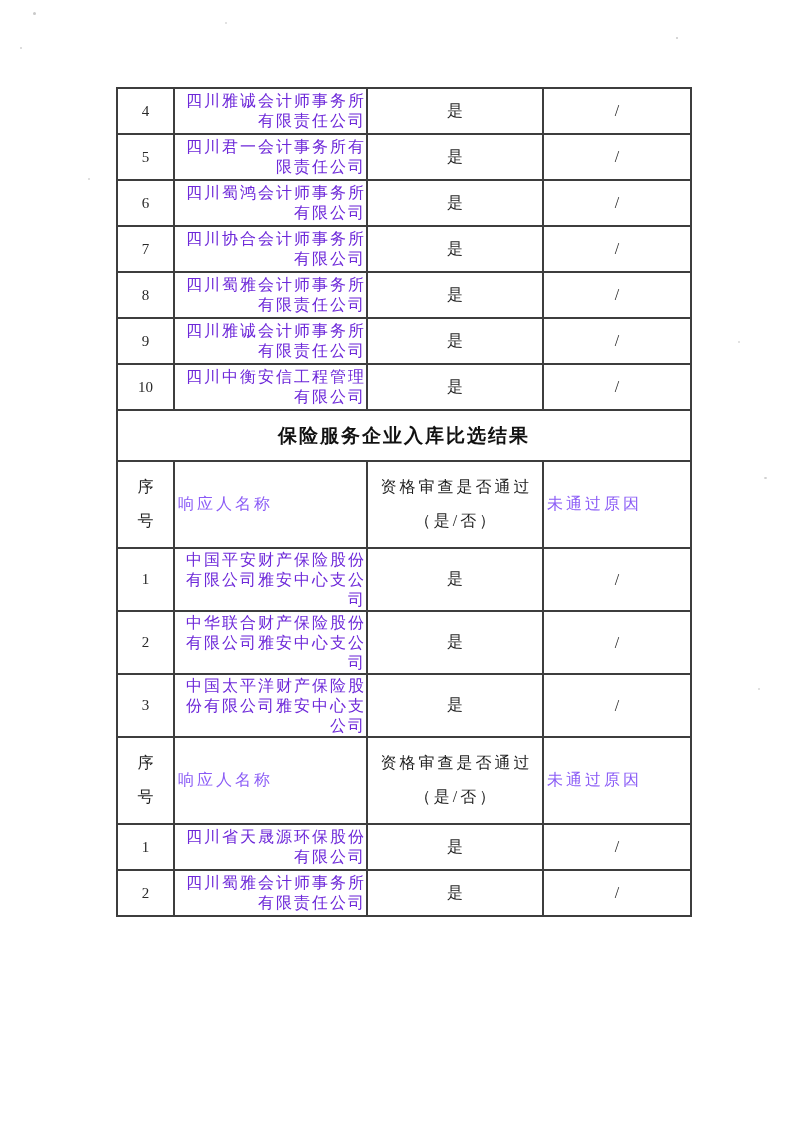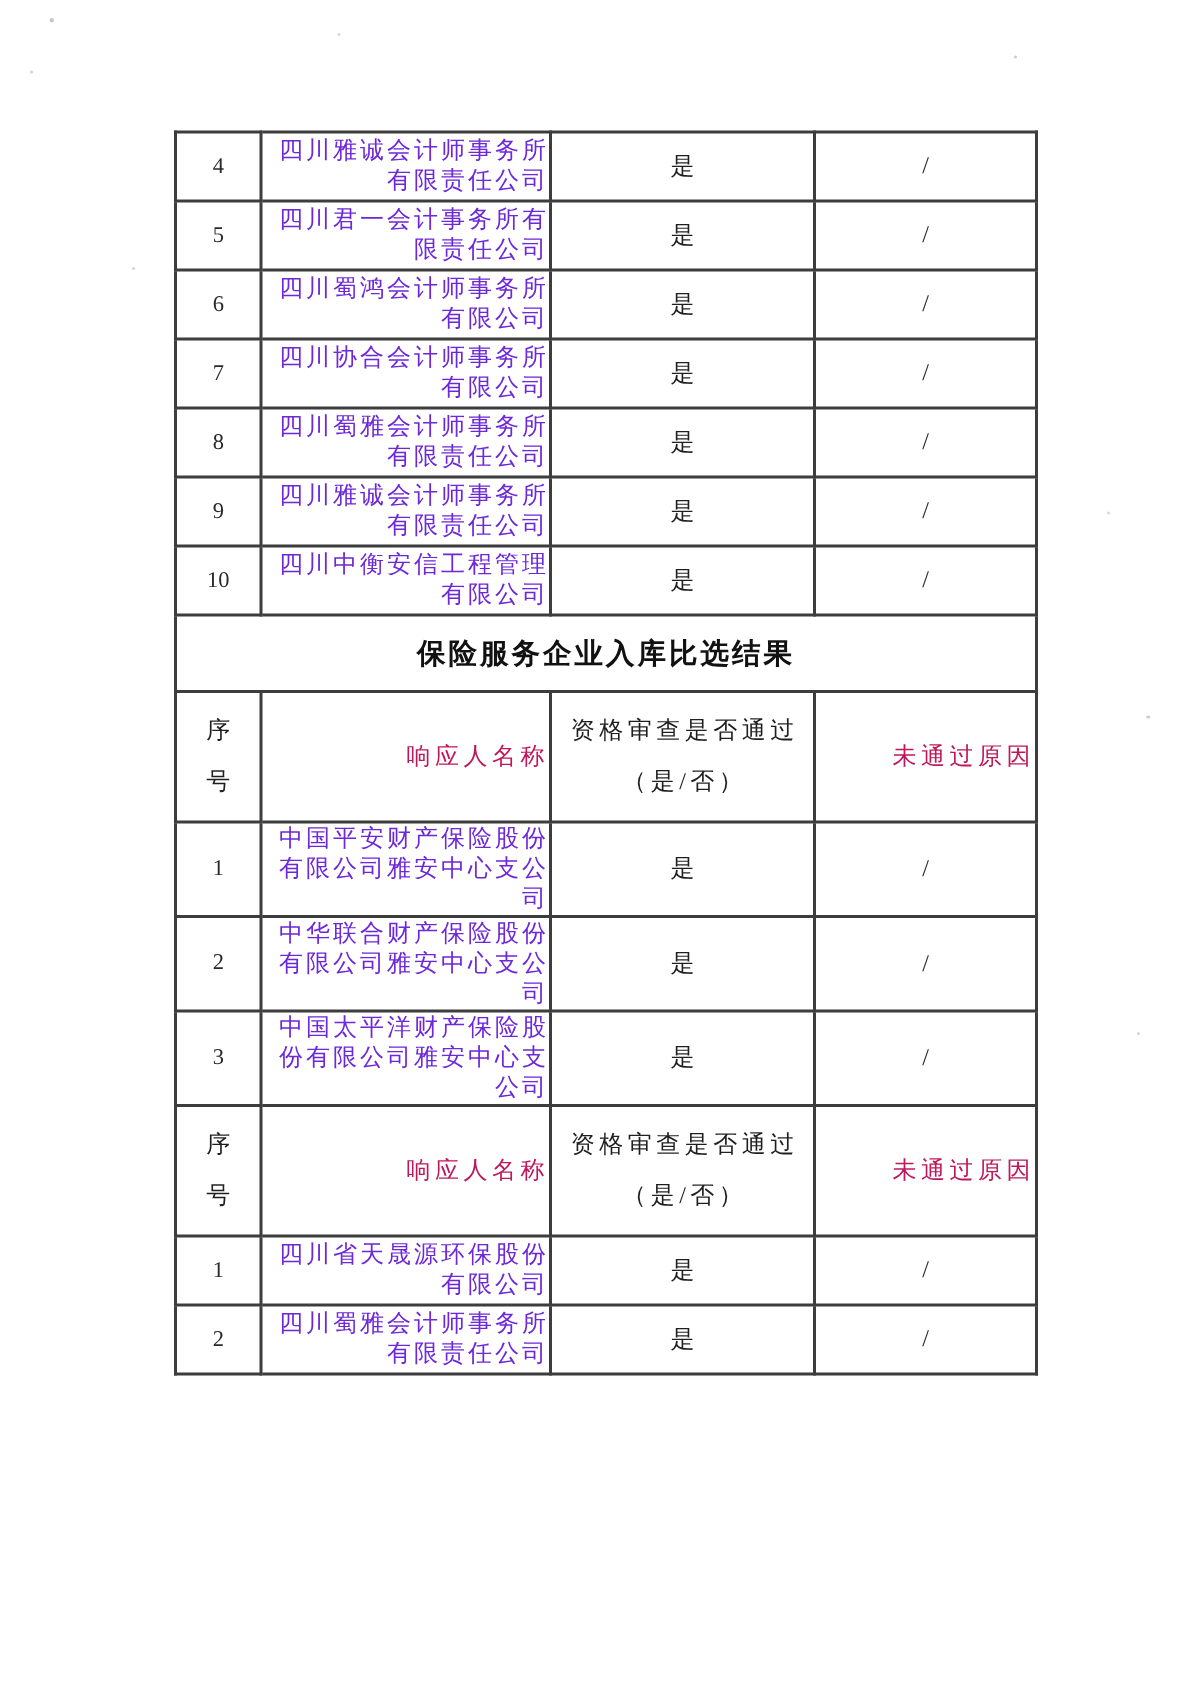--- a/index.html
+++ b/index.html
@@ -85,26 +85,26 @@
     align-items: center;
     padding: 8px 0;
     box-sizing: border-box;
   }
   td.hdr .stack span {
     letter-spacing: 3px;
     text-indent: 3px;
   }
   td.hdr-single {
     vertical-align: top;
-    text-align: right;
+    text-align: left;
     padding-top: 14px;
     font-size: 16px;
     letter-spacing: 3px;
     text-indent: 3px;
-    color: #be185d;
+    color: #8b5cf6;
   }
   
   .speck {
     position: absolute;
     background: #c9c9c9;
     border-radius: 50%;
   }
   .sp1 { left: 33px;  top: 12px;  width: 3px; height: 3px; }
   .sp2 { left: 20px;  top: 47px;  width: 2px; height: 2px; background:#d2d2d2; }
   .sp3 { left: 676px; top: 37px;  width: 2px; height: 2px; }

